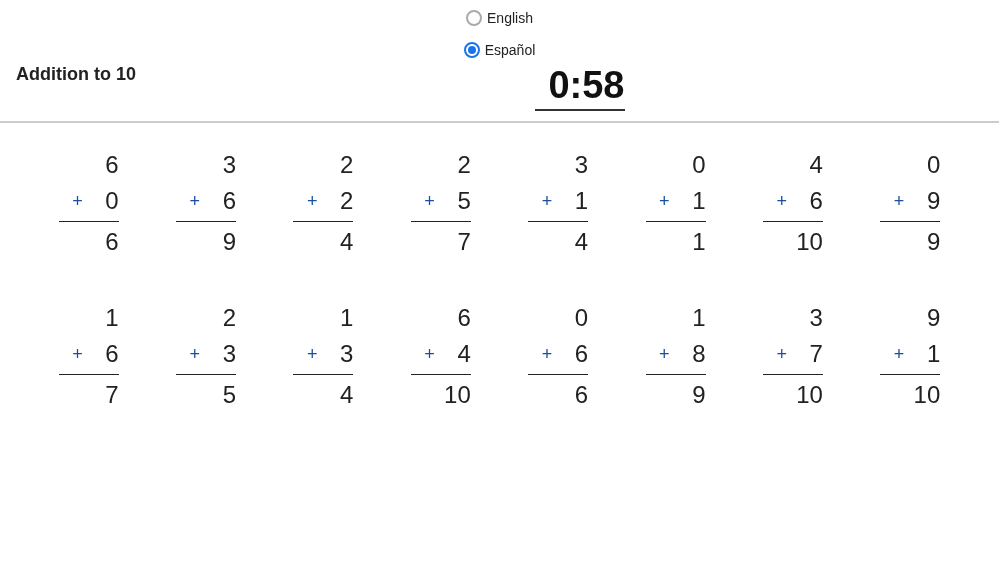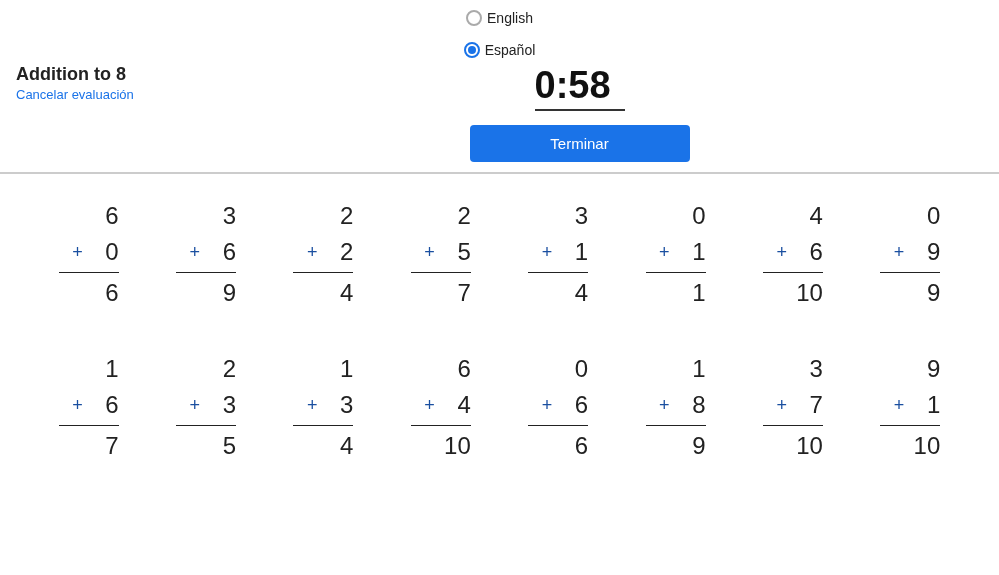--- a/index.html
+++ b/index.html
@@ -48,27 +48,25 @@
       <div class="radio-outer selected" style="width:16px;height:16px;border-radius:50%;border:2px solid #1a73e8;display:flex;align-items:center;justify-content:center;">
         <div class="radio-inner" style="width:8px;height:8px;border-radius:50%;background:#1a73e8;"></div>
       </div>
       <span style="font-size:14px;">Español</span>
     </label>
   </div>
 
   <div style="display:flex;align-items:flex-start;justify-content:space-between;padding:0 16px 10px 16px;">
 
     <div style="display:flex;flex-direction:column;gap:2px;min-width:160px;">
-      <span style="font-size:18px;font-weight:bold;">Addition to 8</span>
-      <a style="color:#1a73e8;font-size:13px;cursor:pointer;text-decoration:none;">Cancelar evaluación</a>
+      <span style="font-size:18px;font-weight:bold;">Addition to 10</span>
     </div>
 
     <div style="display:flex;flex-direction:column;align-items:center;gap:6px;flex:1;margin:0 30px;">
-      <div style="font-size:38px;font-weight:bold;color:#111;border-bottom:2px solid #333;padding-bottom:2px;min-width:90px;text-align:left;">0:58</div>
-      <button style="background:#1a73e8;color:#fff;border:none;padding:10px 0;font-size:15px;cursor:pointer;border-radius:4px;width:220px;margin-top:8px;">Terminar</button>
+      <div style="font-size:38px;font-weight:bold;color:#111;border-bottom:2px solid #333;padding-bottom:2px;min-width:90px;text-align:right;">0:58</div>
     </div>
 
   </div>
 </div>
 
 <hr style="border:none;border-top:2px solid #ccc;margin:0;">
 
 <div style="padding:24px 30px;display:flex;flex-direction:column;gap:40px;">
 
   <div style="display:flex;justify-content:space-around;align-items:flex-end;">

